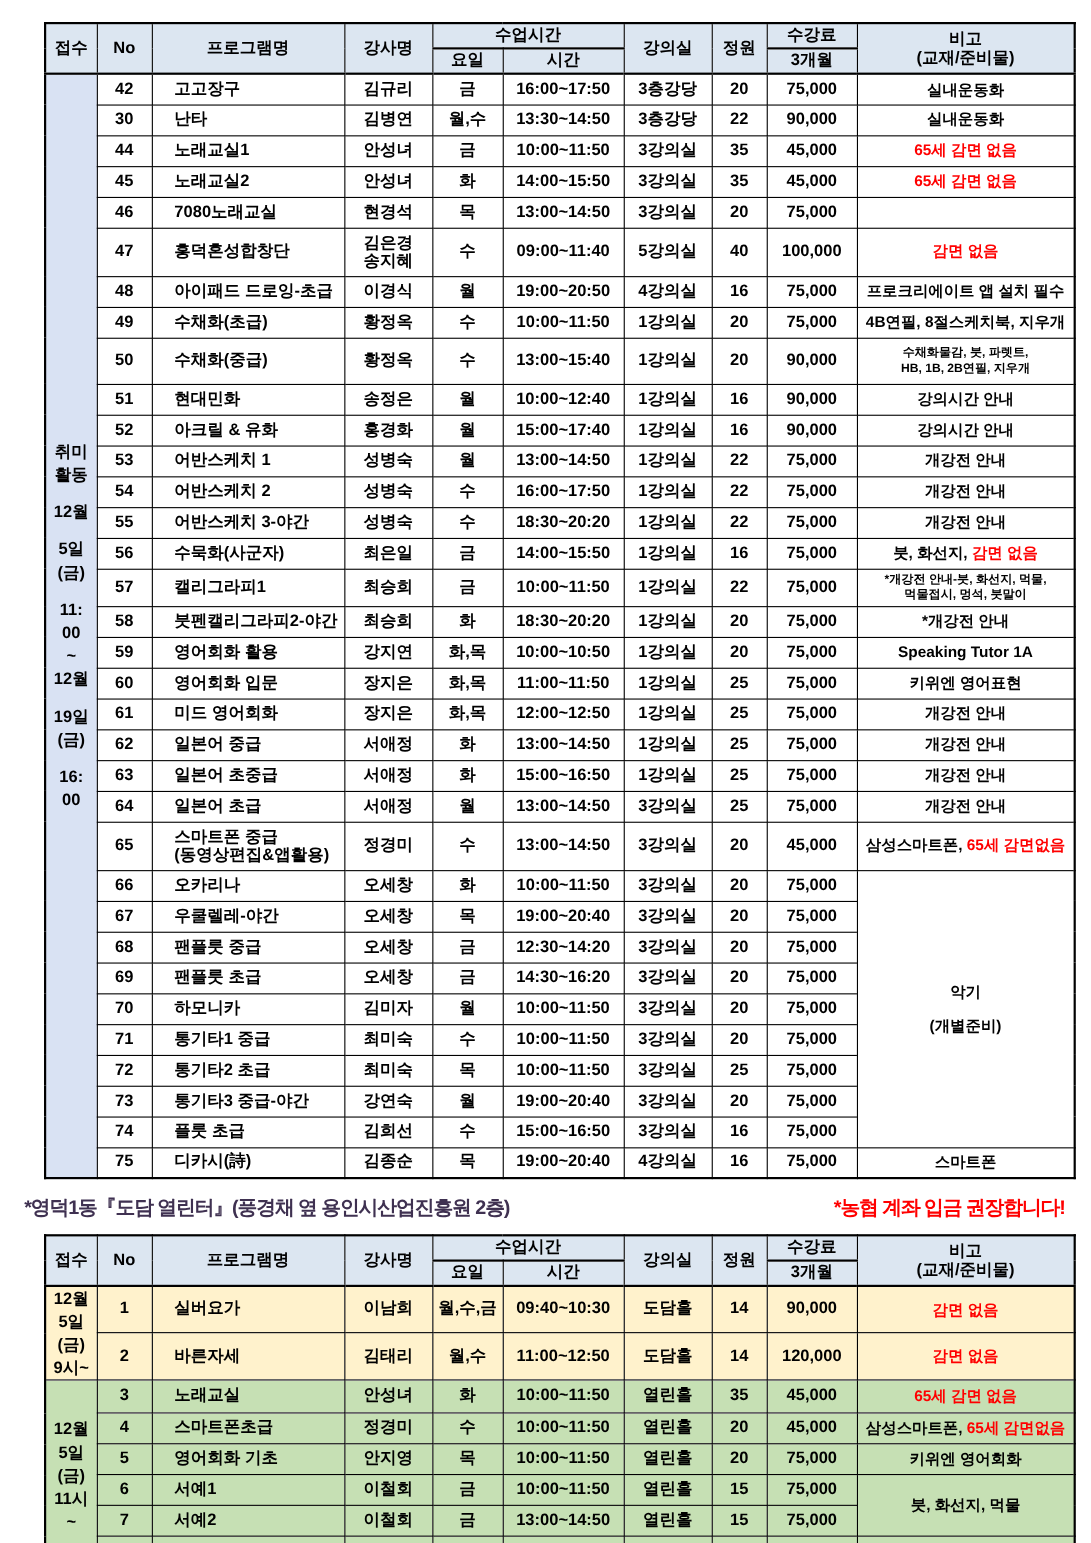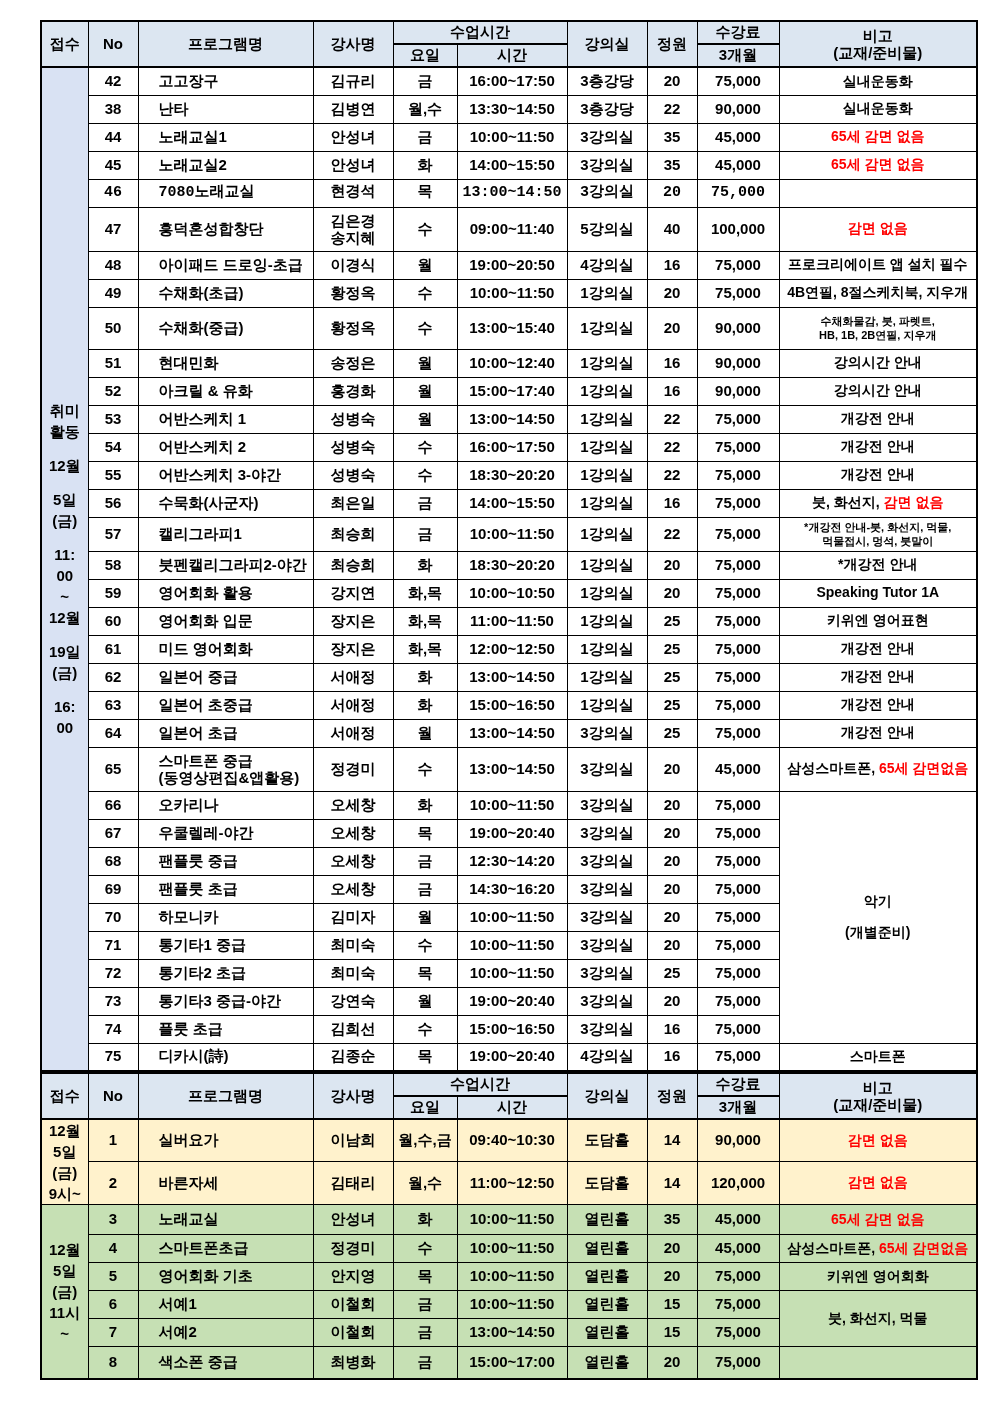--- a/index.html
+++ b/index.html
@@ -116,21 +116,21 @@
             <td>금</td>
             <td>16:00~17:50</td>
             <td>3층강당</td>
             <td>20</td>
             <td>75,000</td>
             <td class="note">
               <div><span>실내운동화</span></div>
             </td>
           </tr>
           <tr style="height: 28px;">
-            <td>38</td>
+            <td>30</td>
             <td class="program">
               <div>난타</div>
             </td>
             <td>
               <div>김병연</div>
             </td>
             <td>월,수</td>
             <td>13:30~14:50</td>
             <td>3층강당</td>
             <td>22</td>
@@ -166,21 +166,21 @@
             </td>
             <td>화</td>
             <td>14:00~15:50</td>
             <td>3강의실</td>
             <td>35</td>
             <td>45,000</td>
             <td class="note">
               <div><span class="red">65세 감면 없음</span></div>
             </td>
           </tr>
-          <tr style="height: 28px; font-family: Liberation Mono, monospace;">
+          <tr style="height: 28px;">
             <td>46</td>
             <td class="program">
               <div>7080노래교실</div>
             </td>
             <td>
               <div>현경석</div>
             </td>
             <td>목</td>
             <td>13:00~14:50</td>
             <td>3강의실</td>
@@ -660,20 +660,24 @@
             <td>16</td>
             <td>75,000</td>
             <td class="note">
               <div><span>스마트폰</span></div>
             </td>
           </tr>
         </tbody>
       </table>
     </div>
 
+  <div class="notice">
+    <span class="loc">*영덕1동『도담 열린터』(풍경채 옆 용인시산업진흥원 2층)</span>
+    <span class="pay">*농협 계좌 입금 권장합니다!</span>
+  </div>
 
   <div id="table2-slot">
       <table>
         <colgroup>
           <col style="width: 47px;">
           <col style="width: 50px;">
           <col style="width: 175px;">
           <col style="width: 80px;">
           <col style="width: 64px;">
           <col style="width: 110px;">

